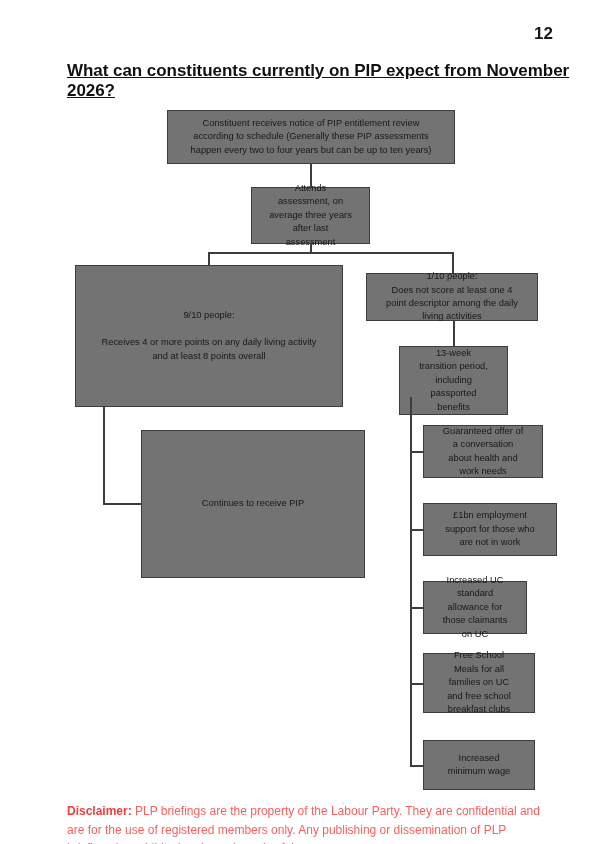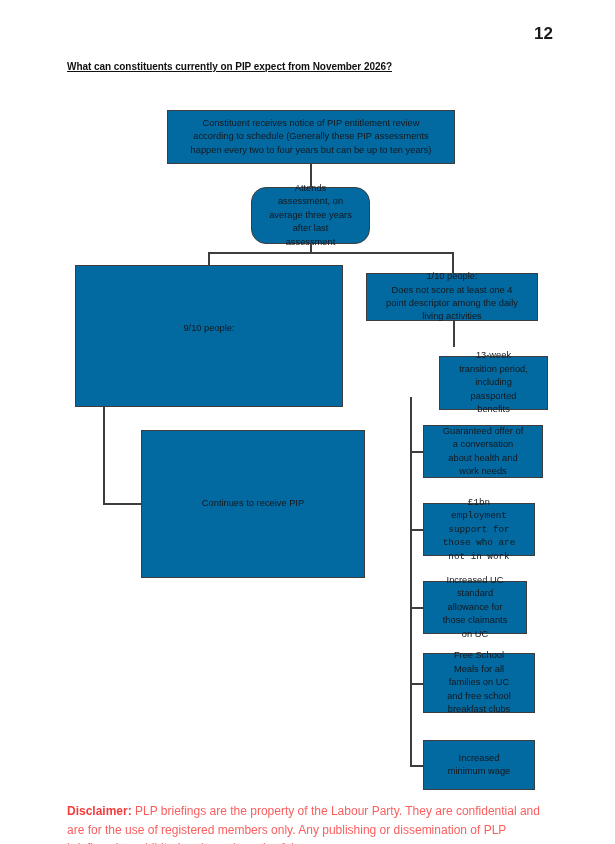--- a/index.html
+++ b/index.html
@@ -35,60 +35,60 @@
     right: 62px;
     top: 24px;
     font-size: 17px;
     font-weight: bold;
     color: #1a1a1a;
   }
   .doc-heading {
     position: absolute;
     left: 67px;
     top: 61px;
-    font-size: 10px;
+    font-size: 17px;
     font-weight: bold;
     text-decoration: underline;
     color: #111111;
     letter-spacing: -0.05px;
   }
 
   
   .node {
     position: absolute;
     box-sizing: border-box;
     border: 1.2px solid #3d3d3d;
-    background: #0369a1;
+    background: #737373;
     display: flex;
     align-items: center;
     justify-content: center;
     text-align: center;
     font-size: 9.3px;
     line-height: 1.45;
     color: #15181c;
     padding: 3px 17px;
   }
   .node .txt { display: block; white-space: pre-line; }
 
   .line {
     position: absolute;
     background: #3d3d3d;
   }
   .vline { width: 1.6px; }
   .hline { height: 1.6px; }
 
   
   #node-notice      { left:167px; top:110px;  width:288px; height:54px; }
-  #node-assessment  { left:251px; top:187px;  width:119px; height:57px;border-radius:15px; }
+  #node-assessment  { left:251px; top:187px;  width:119px; height:57px; }
   #node-nine        { left:75px;  top:265px;  width:268px; height:142px; }
   #node-one         { left:366px; top:273px;  width:172px; height:48px; }
   #node-continues   { left:141px; top:430px;  width:224px; height:148px; }
-  #node-thirteen    { left:399px; top:356px;  width:109px; height:54px;margin-left:40px; }
+  #node-thirteen    { left:399px; top:346px;  width:109px; height:69px; }
   #node-guaranteed  { left:423px; top:425px;  width:120px; height:53px; }
-  #node-employment  { left:423px; top:503px;  width:112px; height:53px;font-family:Liberation Mono, monospace; }
+  #node-employment  { left:423px; top:503px;  width:134px; height:53px; }
   #node-uc          { left:423px; top:581px;  width:104px; height:53px; }
   #node-meals       { left:423px; top:653px;  width:112px; height:60px; }
   #node-wage        { left:423px; top:740px;  width:112px; height:50px; }
 
   
   #node-nine .inner {
     display: block;
     width: 100%;
   }
   #node-nine .lead { display:block; margin-bottom: 14px; }
@@ -145,20 +145,21 @@
     <span class="txt">Constituent receives  notice of PIP entitlement review according to schedule (Generally these PIP assessments happen every two to four years but can be up to ten years)</span>
   </div>
 
   <div class="node" id="node-assessment">
     <span class="txt">Attends assessment, on average three years after last assessment</span>
   </div>
 
   <div class="node" id="node-nine">
     <span class="inner">
       <span class="lead">9/10 people:</span>
+      <span class="txt">Receives 4 or more points on any daily living activity and at least 8 points overall</span>
     </span>
   </div>
 
   <div class="node" id="node-one">
     <span class="txt">1/10 people:
 Does not score at least one 4 point descriptor among the daily living activities</span>
   </div>
 
   <div class="node" id="node-continues">
     <span class="txt">Continues to receive PIP</span>

